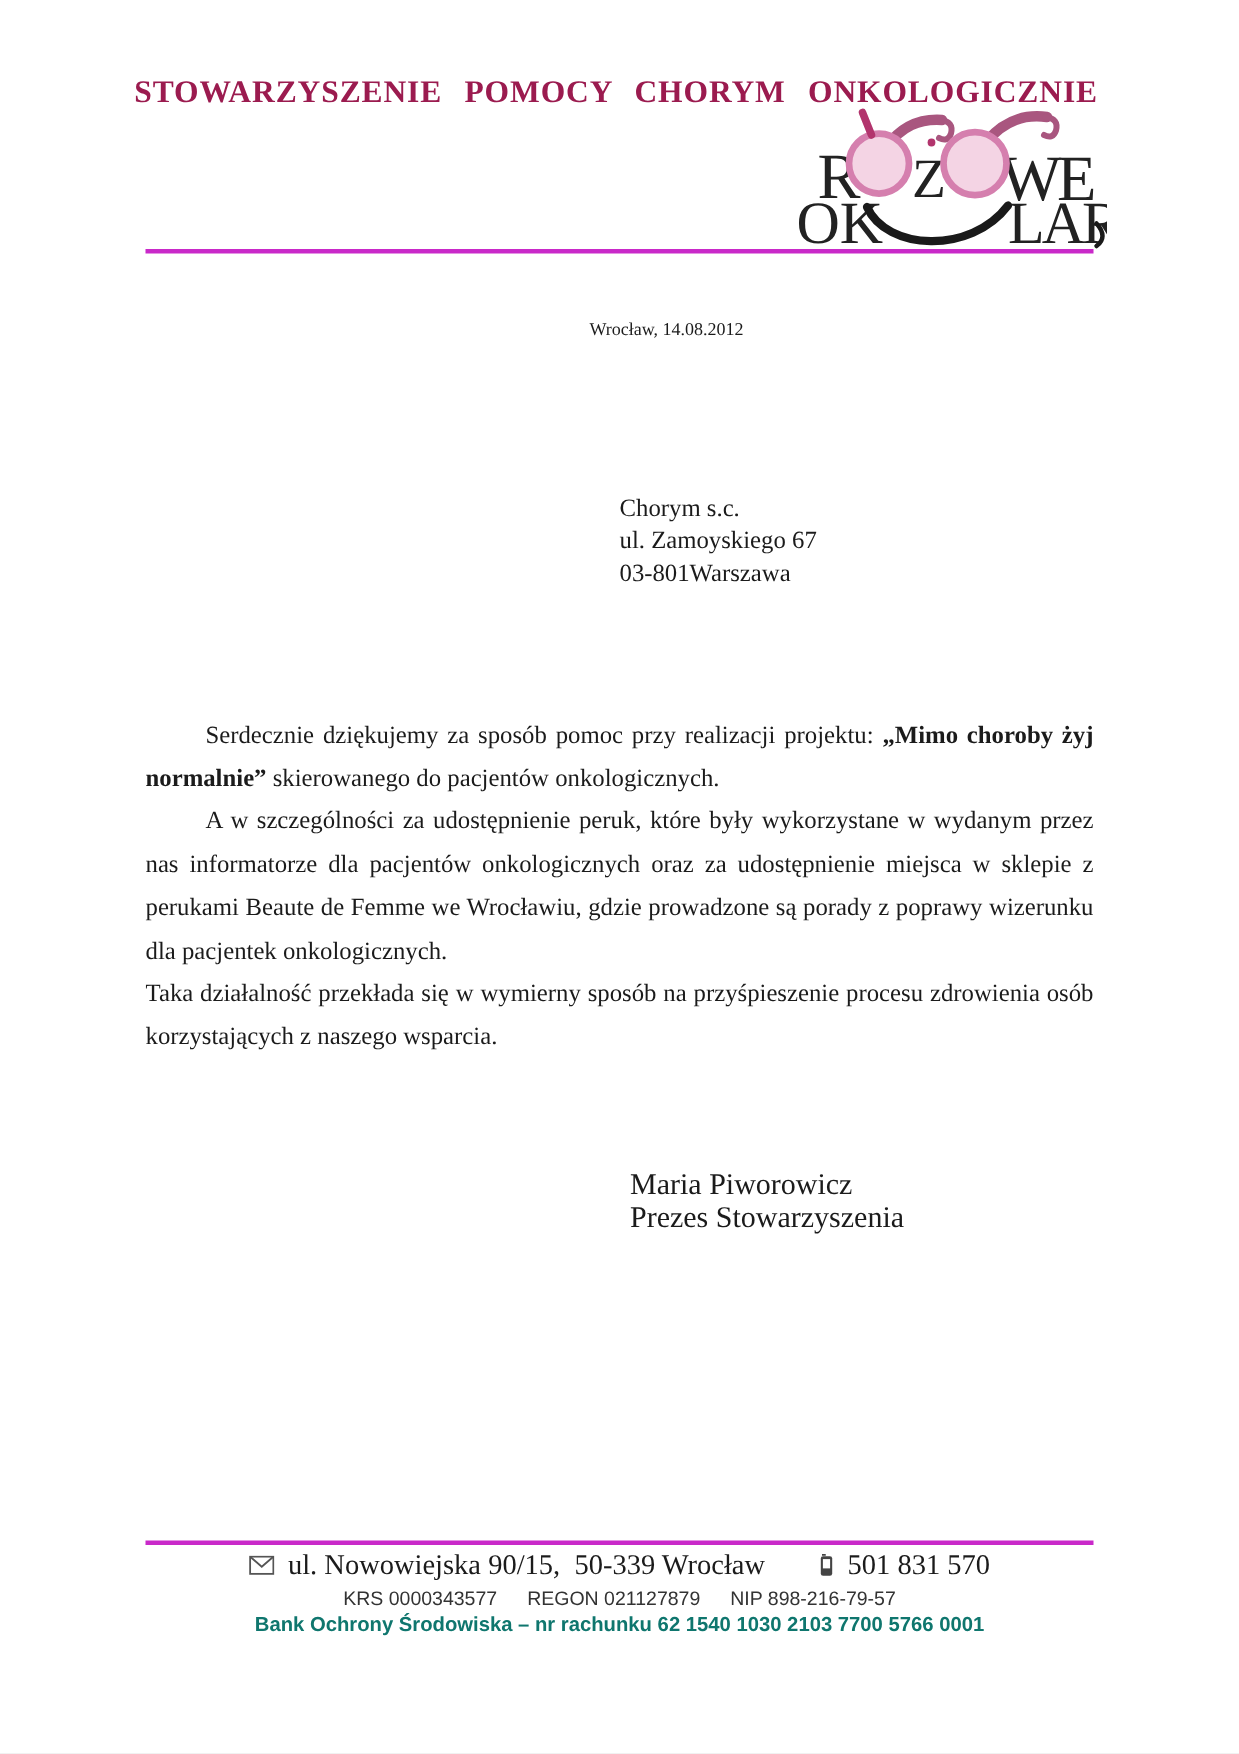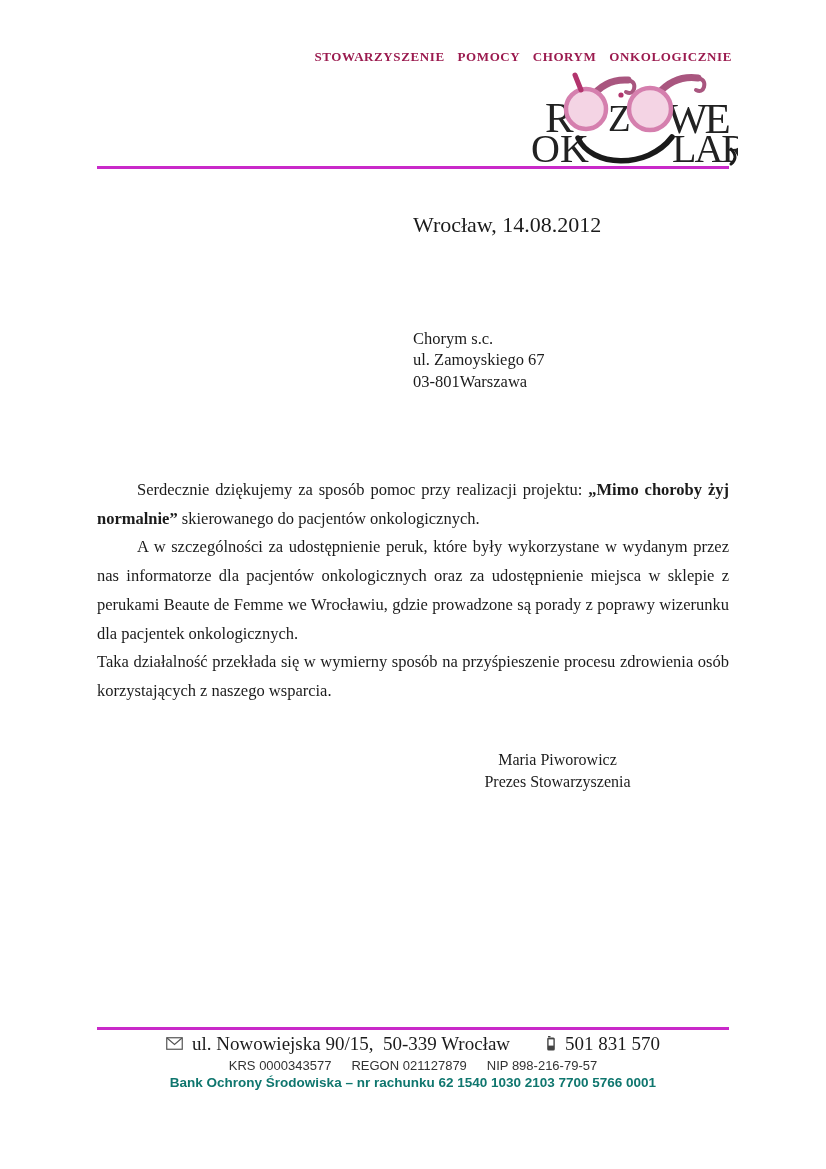--- a/index.html
+++ b/index.html
@@ -15,21 +15,21 @@
     overflow: hidden;
   }
 
   
   .org-title {
     position: absolute;
     top: 49px;
     left: 0;
     right: 94px;
     text-align: right;
-    font-size: 13px;
+    font-size: 21px;
     font-weight: bold;
     letter-spacing: 0.6px;
     word-spacing: 9px;
     color: #9b1b4f;
   }
   .logo {
     position: absolute;
     top: 71px;
     left: 531px;
     width: 207px;
@@ -41,22 +41,22 @@
     width: 632px;
     height: 3px;
     background: #c929c9;
   }
   .rule.header-rule { top: 166px; }
 
   
   .dateline {
     position: absolute;
     top: 212px;
-    left: 413px;
-    font-size: 22px;
+    left: 393px;
+    font-size: 12px;
     font-family: Liberation Serif, serif;
   }
   .recipient {
     position: absolute;
     top: 328px;
     left: 413px;
     font-size: 16.5px;
     line-height: 21.3px;
   }
 
@@ -71,25 +71,25 @@
     text-align: justify;
     text-align-last: left;
   }
   .body-text p { margin: 0; }
   .body-text p.indent { text-indent: 40px; }
   .body-text b { font-weight: bold; }
 
   
   .signature {
     position: absolute;
-    top: 749px;
+    top: 779px;
     left: 420px;
     width: 275px;
-    text-align: center;
-    font-size: 16px;
+    text-align: left;
+    font-size: 20px;
     line-height: 22px;
   }
 
   
   .footer {
     position: absolute;
     top: 1027px;
     left: 97px;
     width: 632px;
     text-align: center;

